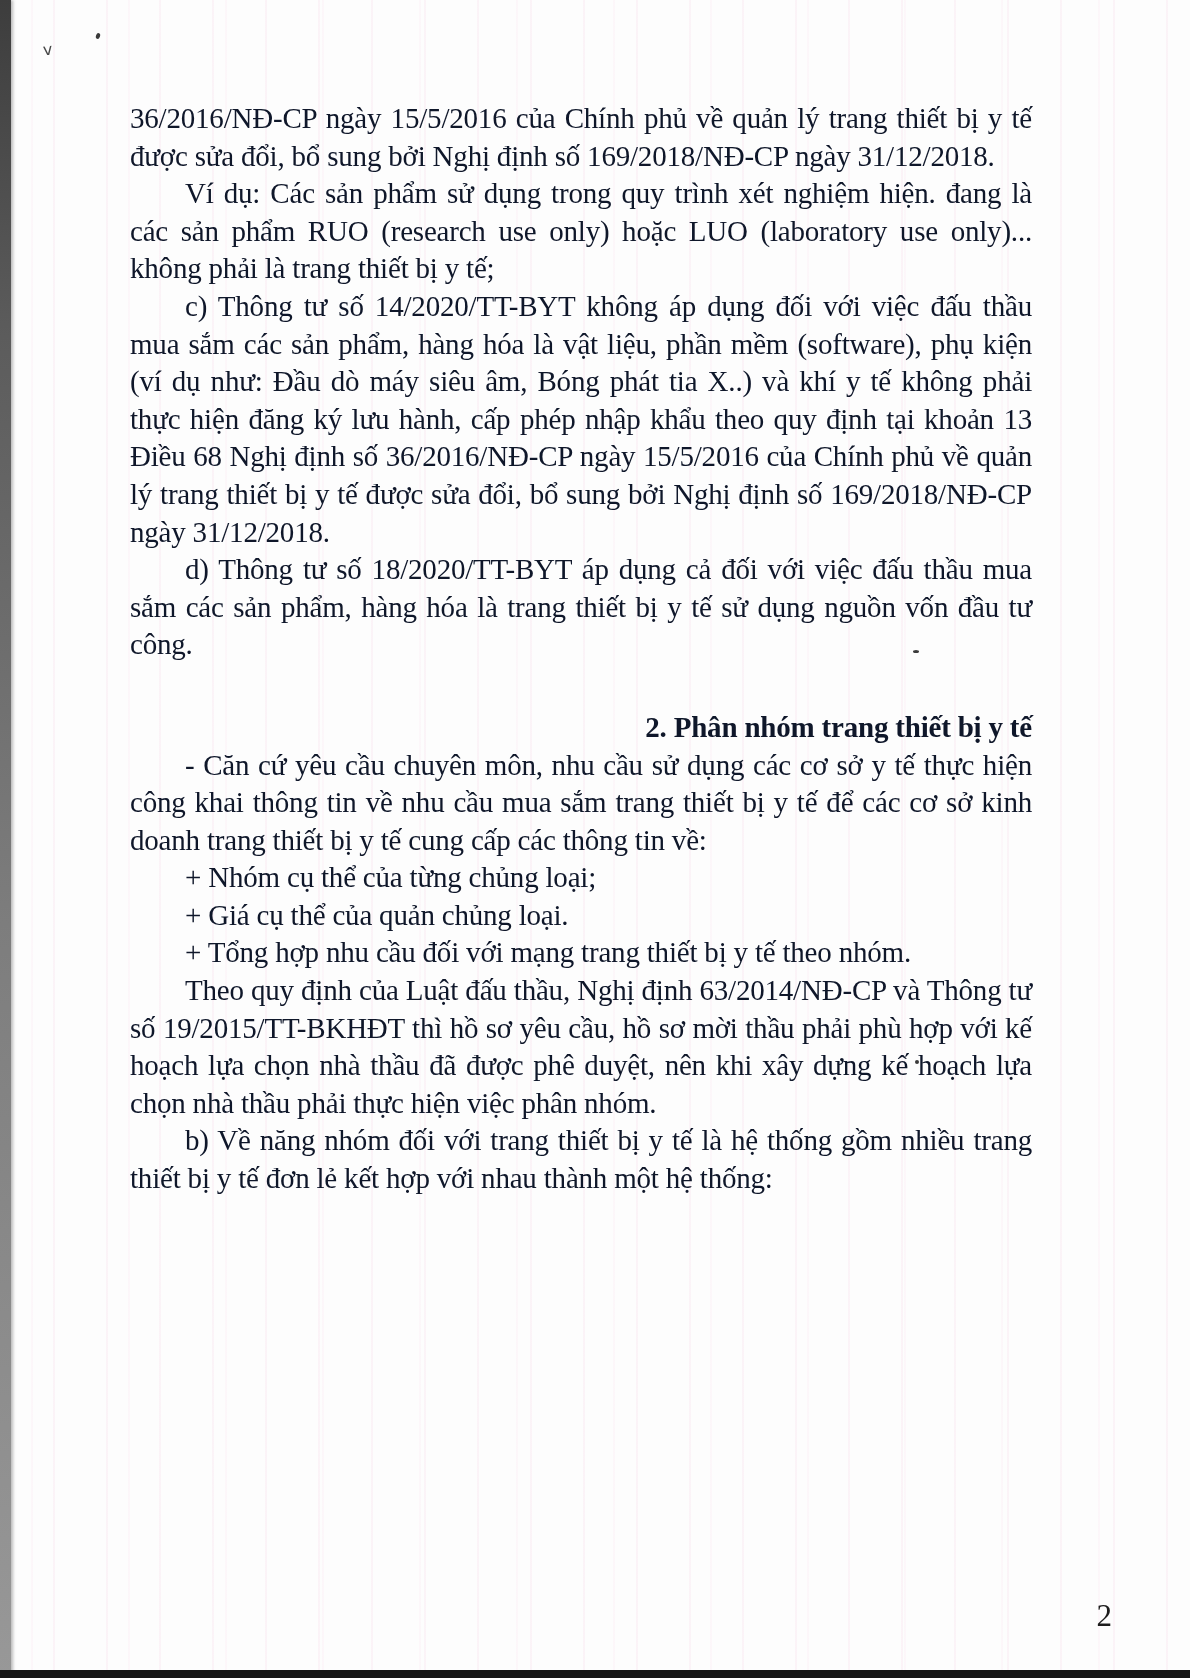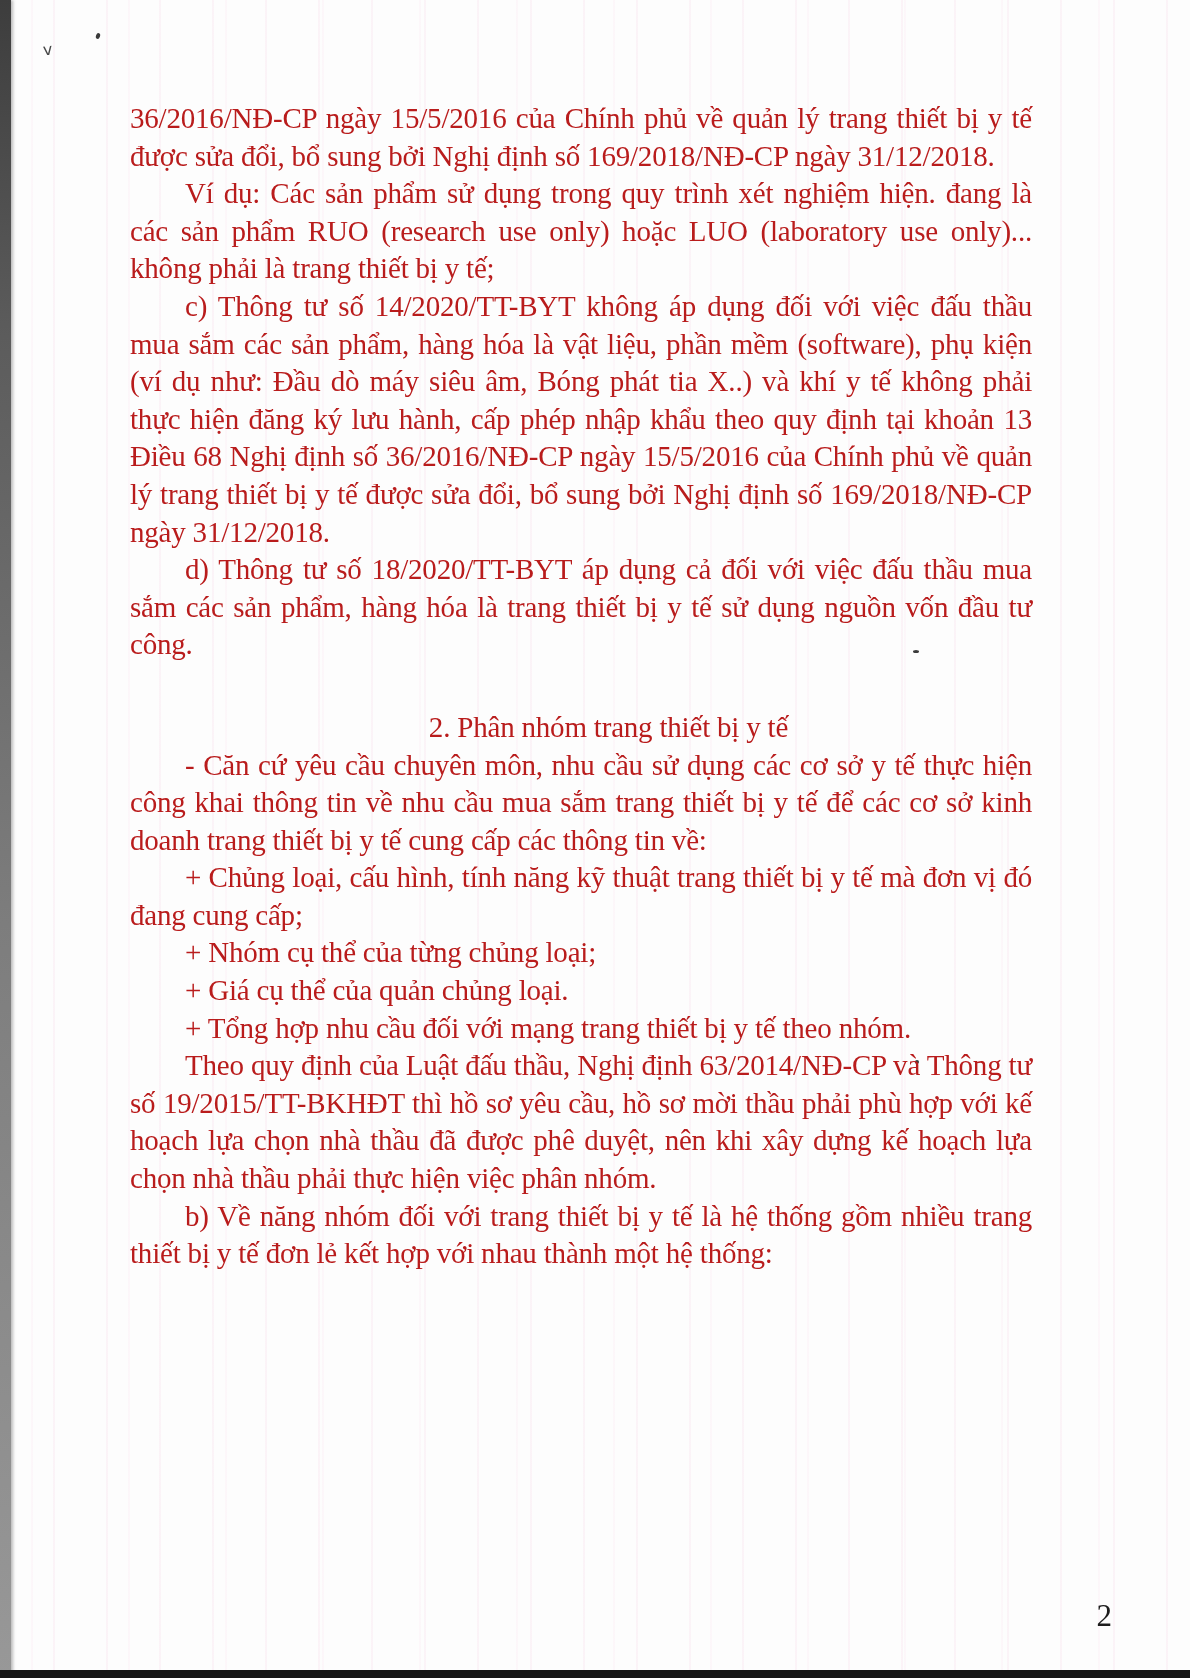--- a/index.html
+++ b/index.html
@@ -45,40 +45,40 @@
     right: 0;
     bottom: 0;
     height: 8px;
     background: #161616;
   }
   .doc-body {
     position: absolute;
     left: 130px;
     top: 100px;
     width: 902px;
-    color: #b91c1c;
+    color: #0f172a;
     font-size: 29px;
     line-height: 37.6px;
     letter-spacing: -0.2px;
     text-align: justify;
   }
   .para {
     margin: 0;
     text-indent: 55px;
   }
   .para.flush {
     text-indent: 0;
   }
   .heading {
     margin: 45px 0 0 0;
     font-size: 29px;
     line-height: 37.6px;
-    font-weight: 400;
+    font-weight: 700;
     text-indent: 55px;
-    text-align: center;
+    text-align: right;
   }
   .page-number {
     position: absolute;
     right: 78px;
     top: 1598px;
     font-size: 31px;
     color: #1c1c1c;
   }
   
   .mark-check {
@@ -111,21 +111,20 @@
 <span class="speck speck-2"></span>
 <span class="speck speck-3"></span>
 
 <div class="doc-body">
   <p class="para flush">36/2016/NĐ-CP ngày 15/5/2016 của Chính phủ về quản lý trang thiết bị y tế được sửa đổi, bổ sung bởi Nghị định số 169/2018/NĐ-CP ngày 31/12/2018.</p>
   <p class="para">Ví dụ: Các sản phẩm sử dụng trong quy trình xét nghiệm hiện. đang là các sản phẩm RUO (research use only) hoặc LUO (laboratory use only)... không phải là trang thiết bị y tế;</p>
   <p class="para">c) Thông tư số 14/2020/TT-BYT không áp dụng đối với việc đấu thầu mua sắm các sản phẩm, hàng hóa là vật liệu, phần mềm (software), phụ kiện (ví dụ như: Đầu dò máy siêu âm, Bóng phát tia X..) và khí y tế không phải thực hiện đăng ký lưu hành, cấp phép nhập khẩu theo quy định tại khoản 13 Điều 68 Nghị định số 36/2016/NĐ-CP ngày 15/5/2016 của Chính phủ về quản lý trang thiết bị y tế được sửa đổi, bổ sung bởi Nghị định số 169/2018/NĐ-CP ngày 31/12/2018.</p>
   <p class="para">d) Thông tư số 18/2020/TT-BYT áp dụng cả đối với việc đấu thầu mua sắm các sản phẩm, hàng hóa là trang thiết bị y tế sử dụng nguồn vốn đầu tư công.</p>
   <h2 class="heading">2. Phân nhóm trang thiết bị y tế</h2>
   <p class="para">- Căn cứ yêu cầu chuyên môn, nhu cầu sử dụng các cơ sở y tế thực hiện công khai thông tin về nhu cầu mua sắm trang thiết bị y tế để các cơ sở kinh doanh trang thiết bị y tế cung cấp các thông tin về:</p>
-  <p class="para">+ Chủng loại, cấu hình, tính năng kỹ thuật trang thiết bị y tế mà đơn vị đó đang cung cấp;</p>
   <p class="para">+ Nhóm cụ thể của từng chủng loại;</p>
   <p class="para">+ Giá cụ thể của quản chủng loại.</p>
   <p class="para">+ Tổng hợp nhu cầu đối với mạng trang thiết bị y tế theo nhóm.</p>
   <p class="para">Theo quy định của Luật đấu thầu, Nghị định 63/2014/NĐ-CP và Thông tư số 19/2015/TT-BKHĐT thì hồ sơ yêu cầu, hồ sơ mời thầu phải phù hợp với kế hoạch lựa chọn nhà thầu đã được phê duyệt, nên khi xây dựng kế hoạch lựa chọn nhà thầu phải thực hiện việc phân nhóm.</p>
   <p class="para">b) Về năng nhóm đối với trang thiết bị y tế là hệ thống gồm nhiều trang thiết bị y tế đơn lẻ kết hợp với nhau thành một hệ thống:</p>
 </div>
 
 <div class="page-number">2</div>
 
 </body></html>

